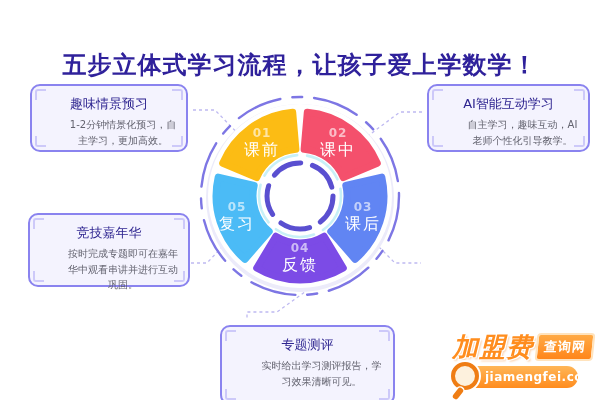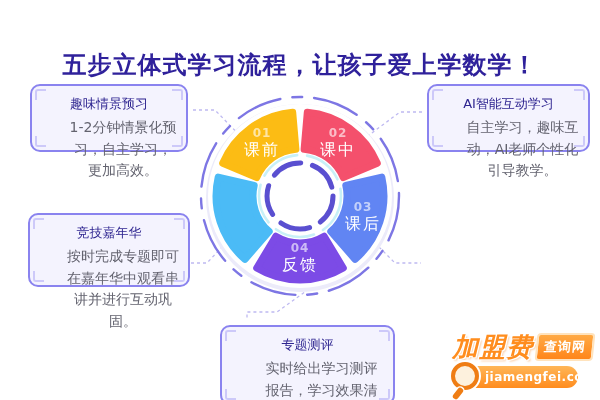--- a/index.html
+++ b/index.html
@@ -8,21 +8,21 @@
 
   .main-title{position:absolute;left:0;top:12px;width:600px;text-align:center;
     font-size:24px;font-weight:bold;color:#2f219b;letter-spacing:1px;margin-top:37px;}
 
   svg.wheel{position:absolute;left:0;top:0;}
 
   
   .box{position:absolute;background:#f4f3fe;border:2px solid #8a83ef;border-radius:10px;
     text-align:center;box-sizing:border-box;}
   .box .bt{font-size:13px;font-weight:normal;color:#2e2590;margin-top:9px;}
-  .box .bb{font-size:14px;color:#63636f;line-height:1.55;margin-top:4px;padding:0 9px;margin-left:28px;}
+  .box .bb{font-size:10px;color:#63636f;line-height:1.55;margin-top:4px;padding:0 9px;margin-left:28px;}
   .bump{position:absolute;height:14px;background:#8f88f2;border-radius:5px;z-index:-1;}
   .bump.light{background:#f4f3fe;border:2px solid #8a83ef;}
   .tab{position:absolute;width:9px;height:34px;background:#8f88f2;border-radius:4px;z-index:-1;}
   .cm{position:absolute;width:9px;height:9px;border:0 solid #cdc9f9;}
   .cm.tl{left:3px;top:3px;border-left-width:2px;border-top-width:2px;border-top-left-radius:3px;}
   .cm.tr{right:3px;top:3px;border-right-width:2px;border-top-width:2px;border-top-right-radius:3px;}
   .cm.bl{left:3px;bottom:3px;border-left-width:2px;border-bottom-width:2px;border-bottom-left-radius:3px;}
   .cm.br{right:3px;bottom:3px;border-right-width:2px;border-bottom-width:2px;border-bottom-right-radius:3px;}
 
   
@@ -88,20 +88,24 @@
     <div class="lbl">课中</div>
   </div>
   <div class="petal" style="left:363px;top:217px;">
     <div class="num">03</div>
     <div class="lbl">课后</div>
   </div>
   <div class="petal" style="left:300px;top:258px;">
     <div class="num">04</div>
     <div class="lbl">反馈</div>
   </div>
+  <div class="petal" style="left:237px;top:217px;">
+    <div class="num">05</div>
+    <div class="lbl">复习</div>
+  </div>
 
   <div class="box" style="left:30px;top:84px;width:158px;height:68px;">
     <span class="bump" style="left:18px;top:-9px;width:58px;"></span>
     <span class="bump light" style="left:44px;bottom:-9px;width:62px;"></span>
     <span class="tab" style="right:-8px;top:16px;"></span>
     <span class="cm tl"></span>
       <span class="cm tr"></span>
     <span class="cm bl"></span>
       <span class="cm br"></span>
     <div class="bt">趣味情景预习</div>

